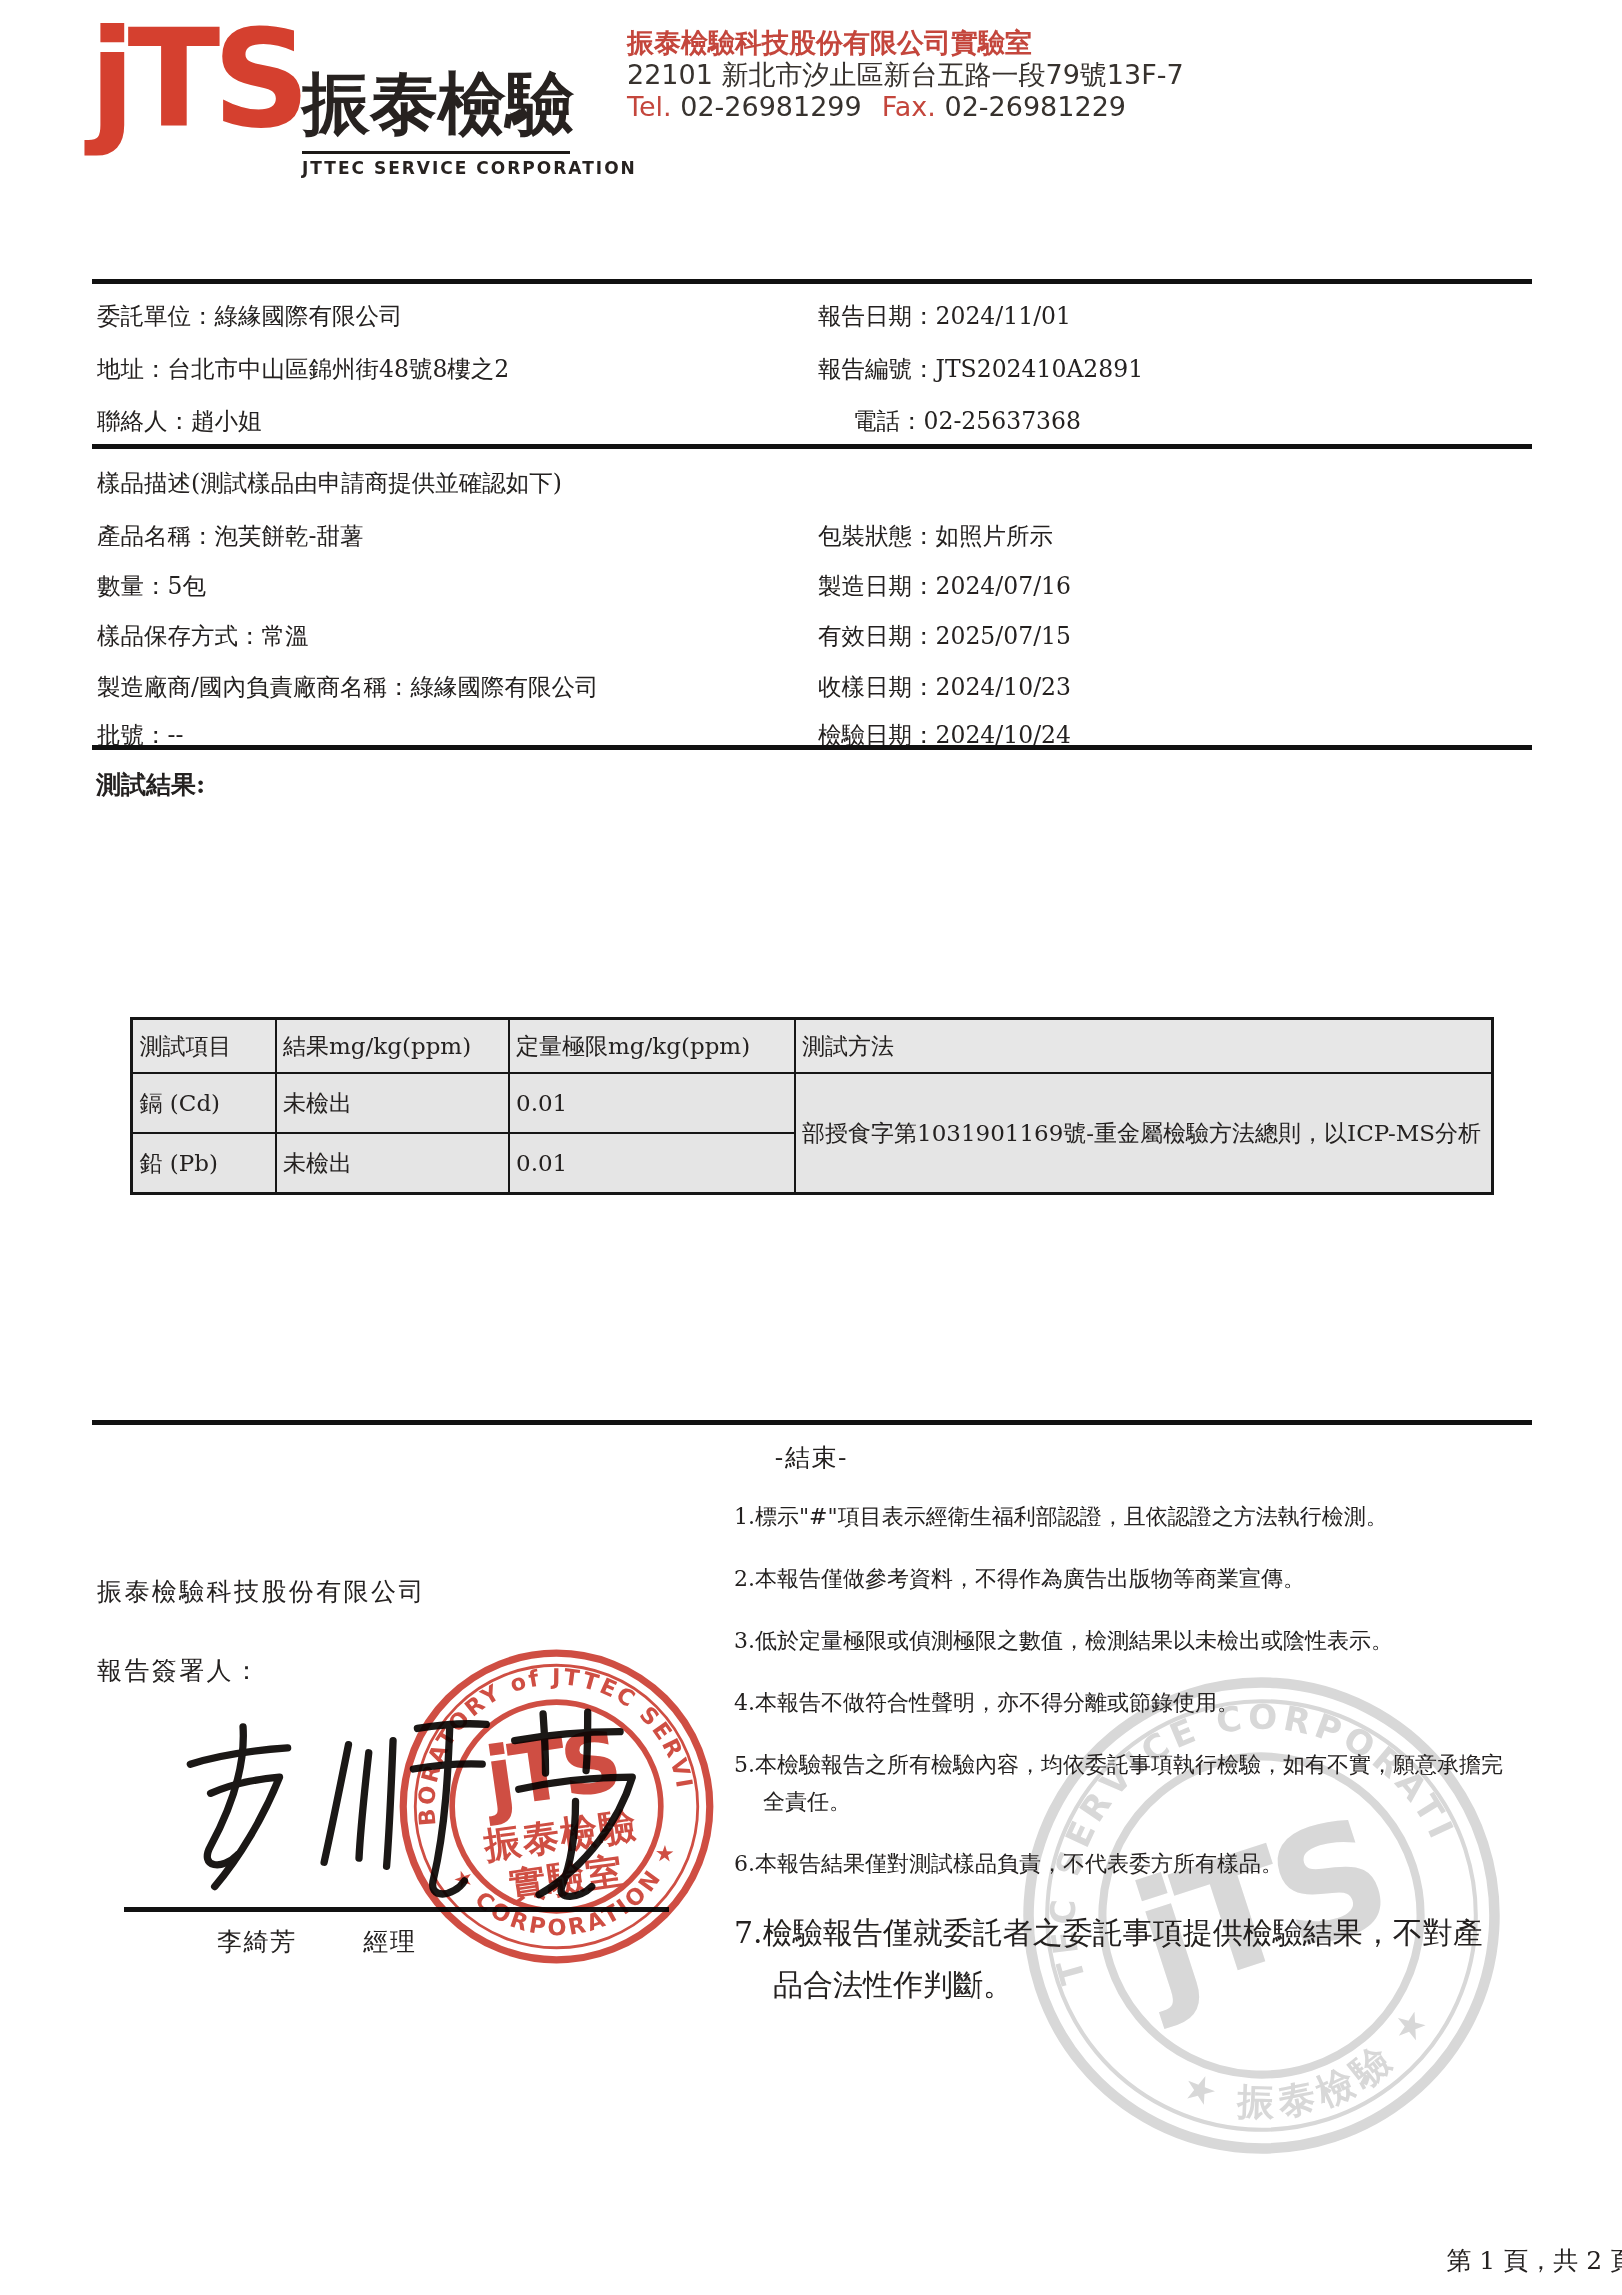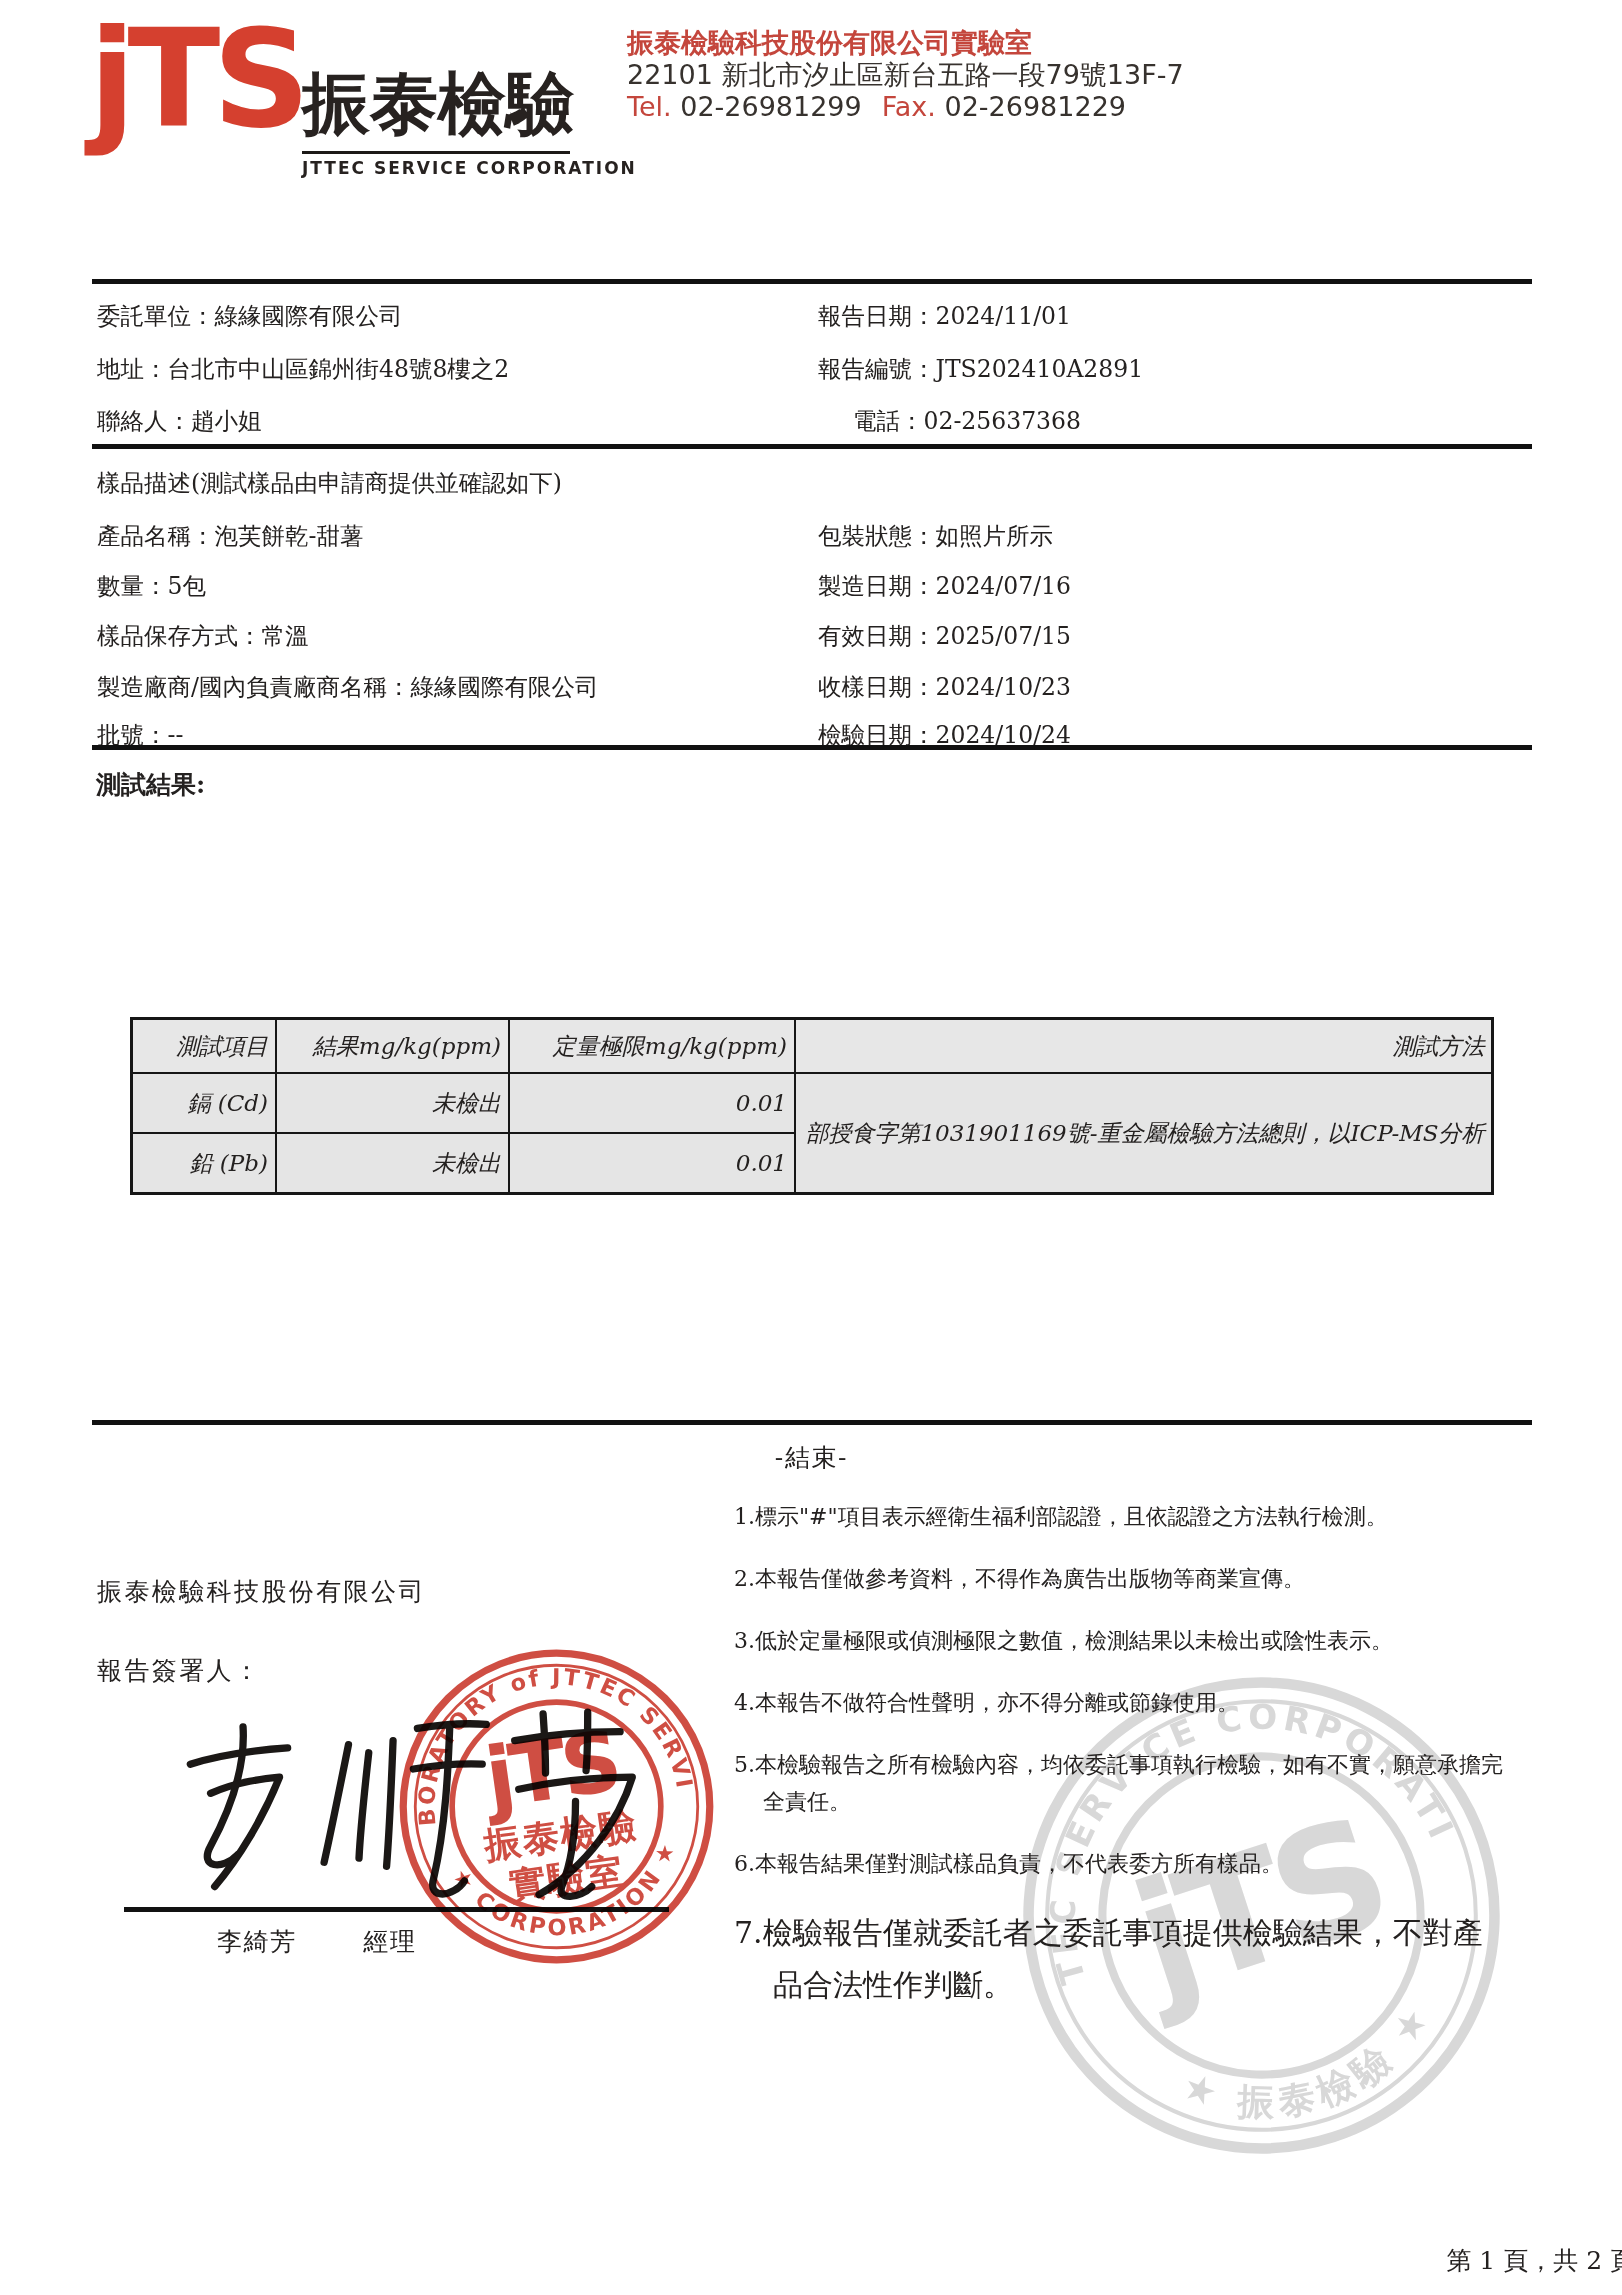--- a/index.html
+++ b/index.html
@@ -31,22 +31,22 @@
   .rule1 { top:279px; } .rule2 { top:444px; } .rule3 { top:745px; } .rule4 { top:1420px; }
 
   
   .frow { font-size:23.5px; line-height:28px; white-space:nowrap; }
   .col-l { left:97px; } .col-r { left:818px; }
 
   
   .results-label { left:96px; top:768px; font-size:25px; font-weight:bold; }
   table.results { position:absolute; left:130px; top:1017px; border-collapse:collapse;
                   border:3.2px solid #161616; table-layout:fixed; }
-  table.results th, table.results td { border:2.4px solid #161616; text-align:right;
-                  font-size:23px; font-weight:normal; padding:0 6.5px; overflow:hidden;font-style:italic; }
+  table.results th, table.results td { border:2.4px solid #161616; text-align:left;
+                  font-size:23px; font-weight:normal; padding:0 6.5px; overflow:hidden; }
   table.results th { background:#e7e7e7; height:52px; }
   table.results td { height:58px; background:#e5e5e5; }
   td.method-cell { font-size:23px; }
 
   
   .end-marker { left:0; top:1441px; width:1623px; text-align:center; font-size:25px; letter-spacing:1.6px; }
   .ft-company { left:97px; top:1575px; font-size:25px; letter-spacing:2.4px; }
   .ft-signer  { left:97px; top:1654px; font-size:25px; letter-spacing:2.4px; }
   .notes { left:734px; top:1498px; width:779px; font-size:22px; line-height:37px; z-index:2; }
   .note  { margin-bottom:25px; padding-left:29px; text-indent:-29px; }

